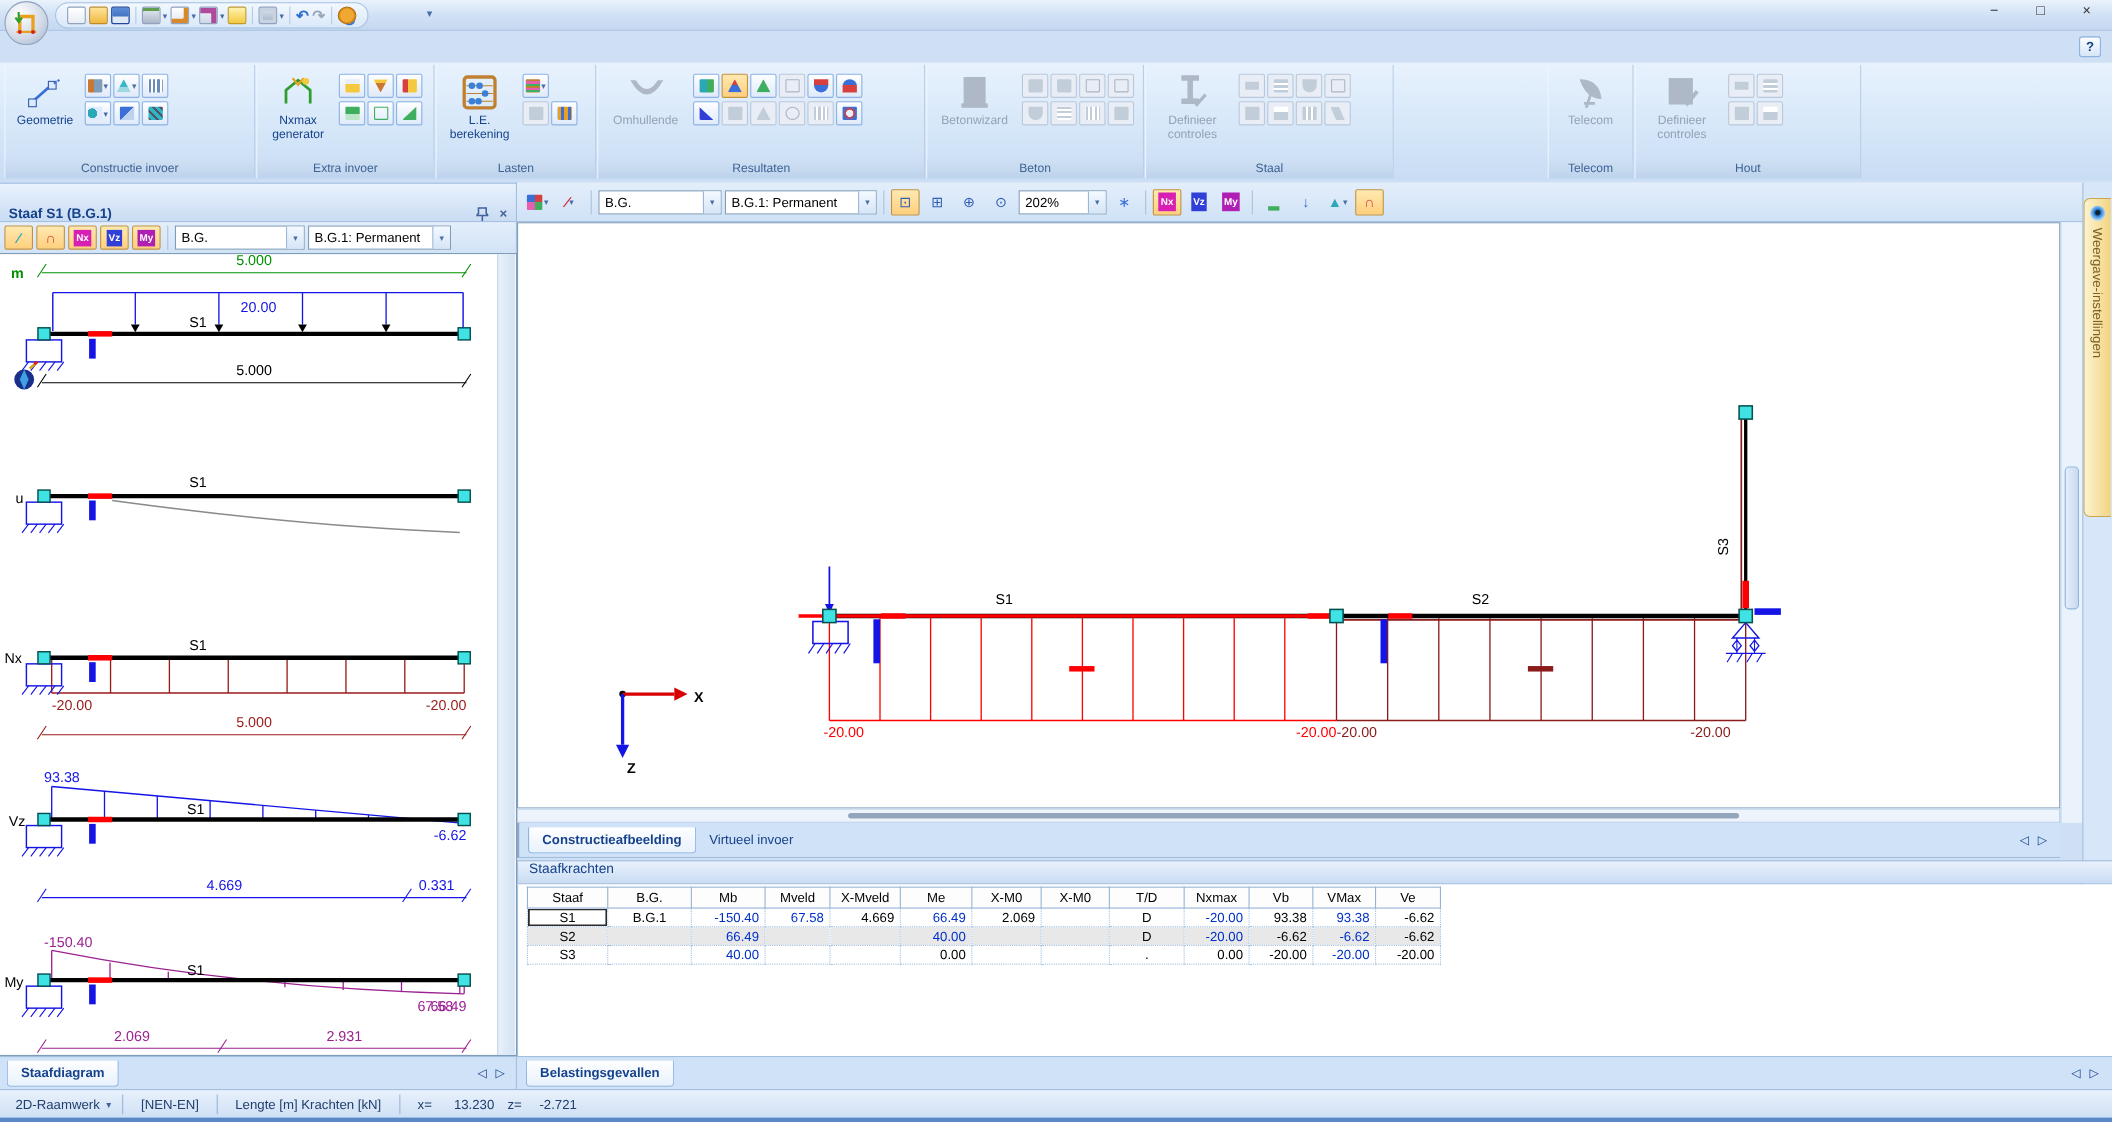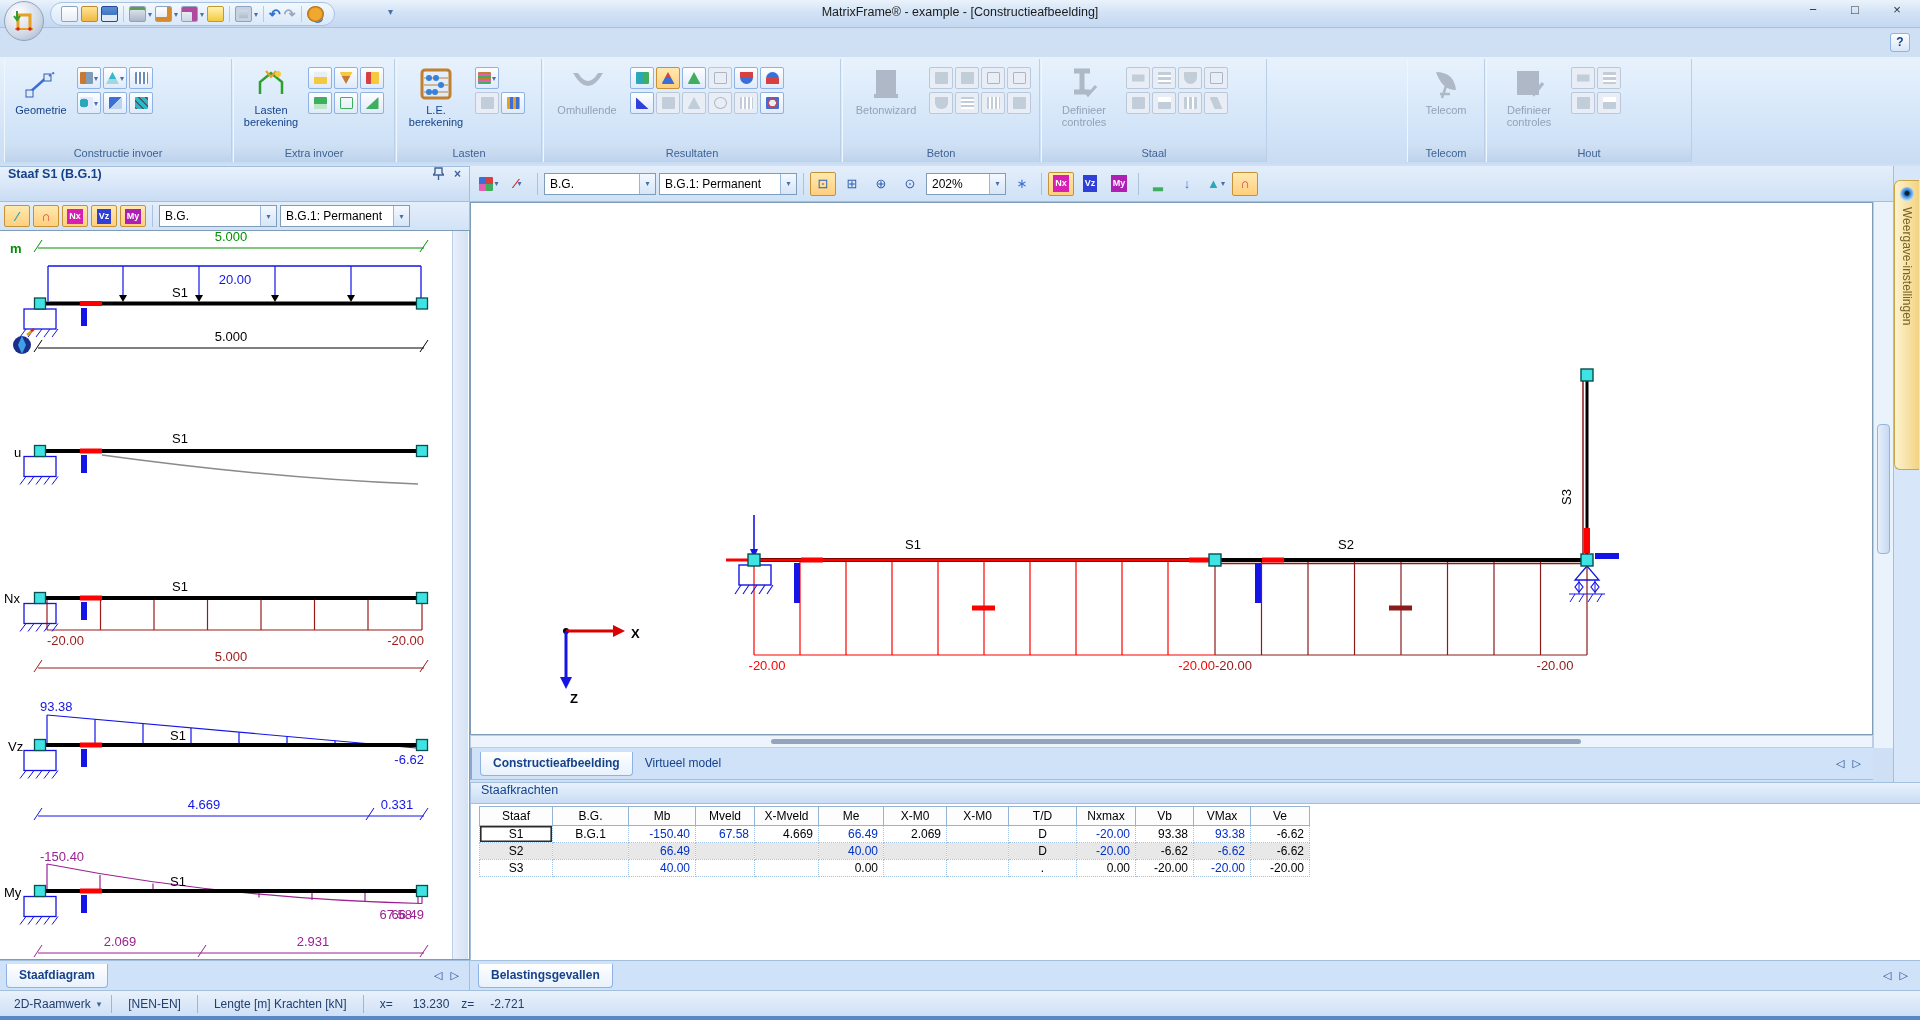--- a/index.html
+++ b/index.html
@@ -38,21 +38,21 @@
   .bicon{width:34px;height:34px;display:flex;align-items:center;justify-content:center}
   .scol{display:flex;flex-direction:column;gap:3px;margin-top:4px}
   .srow{display:flex;gap:2px}
   .sbtn{width:24px;height:22px;border:1px solid #8db2e3;border-radius:2px;background:linear-gradient(#fdfeff,#dfeafa);display:flex;align-items:center;justify-content:center}
   .sbtn.dis{border-color:#bac8da;background:#e9eef6}
   .sbtn.hl{background:linear-gradient(#ffe9b0,#ffcf7d);border-color:#c79135}
   .sq{width:13px;height:12px;border-radius:1px}
   .ddw{font-size:8px;color:#4a6ea8;margin-left:1px}
 
   
-  #lp-header{left:0;top:166px;width:470px;height:36px;background:linear-gradient(#e9f2fd,#c9dcf3);border:1px solid #a3bfde;border-left:none;display:flex;align-items:flex-start;padding:0 8px}
+  #lp-header{left:0;top:166px;width:470px;height:36px;background:linear-gradient(#e9f2fd,#c9dcf3);border:1px solid #a3bfde;border-left:none;display:flex;align-items:flex-end;padding:0 8px}
   #lp-header .ttl{font-weight:bold;color:#15428b;font-size:12.5px;flex:1}
   #viewbar{left:470px;top:166px;width:1450px;height:36px;background:linear-gradient(#e4eefb,#cfe2f6);border-bottom:1px solid #a3bfde;display:flex;align-items:center;gap:3px;padding:0 6px}
   .tbtn{height:24px;min-width:26px;border:1px solid transparent;border-radius:2px;display:flex;align-items:center;justify-content:center;padding:0 2px}
   .tbtn.hl{background:linear-gradient(#ffe9b0,#ffcf7d);border:1px solid #c79135}
   .tsep{width:1px;height:22px;background:#aac2de;margin:0 3px}
   .combo{height:22px;background:#fff;border:1px solid #7f9db9;display:flex;align-items:center;font-size:12px;color:#000;padding-left:5px}
   .combo .arr{width:16px;height:100%;margin-left:auto;background:linear-gradient(#f4f9ff,#d6e5f7);border-left:1px solid #9ab6d9;display:flex;align-items:center;justify-content:center;font-size:8px;color:#4a6ea8}
   .gly{font-size:13px;line-height:13px}
 
   
@@ -96,21 +96,20 @@
   #statusbar{left:0;top:990px;width:1920px;height:30px;background:linear-gradient(#e9f1fc,#cfe0f5);border-top:1px solid #a3bfde;display:flex;align-items:center;font-size:12px;color:#21406e;border-bottom:4px solid #5a87c5}
   .ssep{width:1px;height:18px;background:#9ab6d9;margin:0 10px}
   .sseg{padding:0 6px}
 </style>
 </head>
 <body>
 
 <div id="app">
 
   <div id="titlebar" class="abs">
-    <div id="title" class="abs">MatrixFrame® - example - [Constructieafbeelding]</div>
     <div id="winctrl" class="abs">
       <span class="winbtn">−</span>
       <span class="winbtn">□</span>
       <span class="winbtn">×</span>
     </div>
   </div>
   <div id="appbtn" class="abs">
     <svg width="28" height="28" viewBox="0 0 28 28">
       <path d="M8 22 L8 8 L20 8 L20 22" fill="none" stroke="#e8a020" stroke-width="3"></path>
       <path d="M5 22 L23 22" fill="none" stroke="#e8a020" stroke-width="2"></path>
@@ -193,21 +192,21 @@
     <div class="rgroup" style="left:233px;width:162px">
       <div class="rbody">
         <div class="bigbtn" style="width:66px">
           <span class="bicon">
             <svg width="34" height="32">
                 <path d="M6 26 L6 14 L17 5 L28 14 L28 26" fill="none" stroke="#2e9e2e" stroke-width="2.5"></path>
                 <path d="M12 3 L17 9 L22 3" fill="none" stroke="#e8a020" stroke-width="2"></path>
                 <circle cx="24" cy="6" r="3" fill="#f5c93e"></circle>
               </svg>
           </span>
-          <span class="blabel">Lasten berekening</span>
+          <span class="blabel">Nxmax generator</span>
         </div>
         <div class="scol">
           <div class="srow">
             <span class="sbtn">
                 <span class="sq" style="background:linear-gradient(#e8eef6 40%,#f5c93e 40%)"></span>
               </span>
             <span class="sbtn">
                 <span class="sq" style="background:linear-gradient(180deg,#f5c93e 30%,#c87830 30%);clip-path:polygon(50% 100%,0 0,100% 0)"></span>
               </span>
             <span class="sbtn">
@@ -822,21 +821,21 @@
     </div>
 
   <div id="sidestrip" class="abs"></div>
   <div id="sidetab" class="abs">
     <span class="eye"></span>
     <span class="vtext">Weergave-instellingen</span>
   </div>
 
   <div id="doctabs" class="abs">
     <span class="dtab">Constructieafbeelding</span>
-    <span class="dtab plain">Virtueel model</span>
+    <span class="dtab plain">Virtueel invoer</span>
     <span style="flex:1"></span>
     <span class="navarr">◁</span>
     <span class="navarr">▷</span>
   </div>
 
   <div id="gridheader" class="abs">
     <span class="ttl">Staafkrachten</span>
     <svg width="11" height="13" style="margin-right:10px">
         <path d="M2 1 h7 v5 l2 2 H0 l2 -2 z" fill="none" stroke="#41629b" stroke-width="1.4"></path>
         <line x1="5.5" y1="8" x2="5.5" y2="13" stroke="#41629b" stroke-width="1.4"></line>

